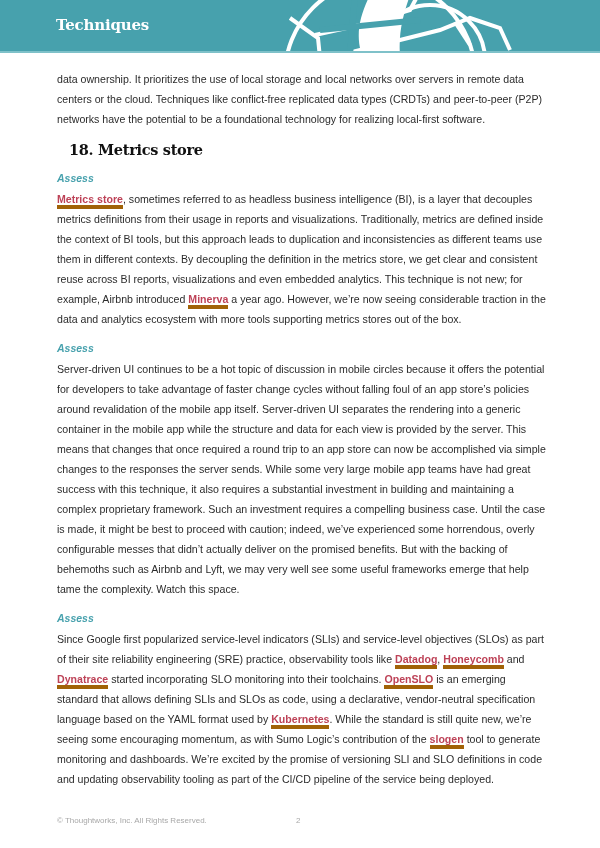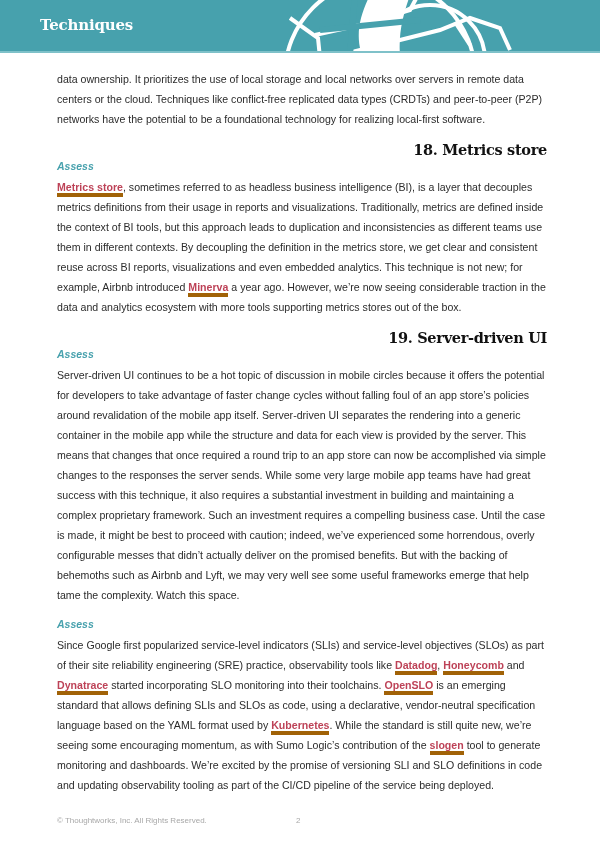--- a/index.html
+++ b/index.html
@@ -11,34 +11,34 @@
   }
   .header {
     position: absolute; left: 0; top: 0; width: 600px; height: 51px;
     background: #47a1ad; overflow: hidden;
   }
   .header-rule {
     position: absolute; left: 0; top: 51px; width: 600px; height: 2px;
     background: #7fc1c9;
   }
   .header-title {
-    position: absolute; left: 40px; top: 16px;
+    position: absolute; left: 56px; top: 16px;
     font-family: "DejaVu Serif", serif; font-weight: bold; font-size: 15px;
     color: #ffffff; letter-spacing: -0.2px;
   }
   .header-graphic { position: absolute; left: 0; top: 0; }
   .content {
     position: absolute; left: 57px; top: 69px; width: 490px;
   }
   p.body {
     margin: 0; font-size: 10.6px; line-height: 20px; color: #2b2b2b;
   }
   h2.section-title {
-    margin: 0; font-family: "DejaVu Serif", serif; font-weight: bold;
-    font-size: 14.5px; line-height: 18px; color: #111; letter-spacing: -0.3px; text-align: right;
+    margin: 12px; font-family: "DejaVu Serif", serif; font-weight: bold;
+    font-size: 14.5px; line-height: 18px; color: #111; letter-spacing: -0.3px;
   }
   .ring {
     margin: 0 0 4px 0; font-style: italic; font-weight: bold; font-size: 10.5px;
     color: #47a1ad; line-height: 14px;
   }
   .section { margin-top: 12px; }
   a.lnk {
     color: #bd4257; font-weight: bold; text-decoration: none;
     border-bottom: 4px solid #a16207;
   }
@@ -73,21 +73,20 @@
 <div class="content">
   <p class="body">data ownership. It prioritizes the use of local storage and local networks over servers in remote data centers or the cloud. Techniques like conflict-free replicated data types (CRDTs) and peer-to-peer (P2P) networks have the potential to be a foundational technology for realizing local-first software.</p>
 
   <div class="section">
     <h2 class="section-title">18. Metrics store</h2>
     <div class="ring">Assess</div>
     <p class="body"><a class="lnk">Metrics store</a><span>, sometimes referred to as headless business intelligence (BI), is a layer that decouples metrics definitions from their usage in reports and visualizations. Traditionally, metrics are defined inside the context of BI tools, but this approach leads to duplication and inconsistencies as different teams use them in different contexts. By decoupling the definition in the metrics store, we get clear and consistent reuse across BI reports, visualizations and even embedded analytics. This technique is not new; for example, Airbnb introduced </span><a class="lnk">Minerva</a><span> a year ago. However, we’re now seeing considerable traction in the data and analytics ecosystem with more tools supporting metrics stores out of the box.</span></p>
   </div>
 
   <div class="section">
-    <h2 class="section-title">19. Server-driven UI</h2>
     <div class="ring">Assess</div>
     <p class="body"><span>Server-driven UI continues to be a hot topic of discussion in mobile circles because it offers the potential for developers to take advantage of faster change cycles without falling foul of an app store’s policies around revalidation of the mobile app itself. Server-driven UI separates the rendering into a generic container in the mobile app while the structure and data for each view is provided by the server. This means that changes that once required a round trip to an app store can now be accomplished via simple changes to the responses the server sends. While some very large mobile app teams have had great success with this technique, it also requires a substantial investment in building and maintaining a complex proprietary framework. Such an investment requires a compelling business case. Until the case is made, it might be best to proceed with caution; indeed, we’ve experienced some horrendous, overly configurable messes that didn’t actually deliver on the promised benefits. But with the backing of behemoths such as Airbnb and Lyft, we may very well see some useful frameworks emerge that help tame the complexity. Watch this space.</span></p>
   </div>
 
   <div class="section">
     <div class="ring">Assess</div>
     <p class="body"><span>Since Google first popularized service-level indicators (SLIs) and service-level objectives (SLOs) as part of their site reliability engineering (SRE) practice, observability tools like </span><a class="lnk">Datadog</a><span>, </span><a class="lnk">Honeycomb</a><span> and </span><a class="lnk">Dynatrace</a><span> started incorporating SLO monitoring into their toolchains. </span><a class="lnk">OpenSLO</a><span> is an emerging standard that allows defining SLIs and SLOs as code, using a declarative, vendor-neutral specification language based on the YAML format used by </span><a class="lnk">Kubernetes</a><span>. While the standard is still quite new, we’re seeing some encouraging momentum, as with Sumo Logic’s contribution of the </span><a class="lnk">slogen</a><span> tool to generate monitoring and dashboards. We’re excited by the promise of versioning SLI and SLO definitions in code and updating observability tooling as part of the CI/CD pipeline of the service being deployed.</span></p>
   </div>
 </div>
 

